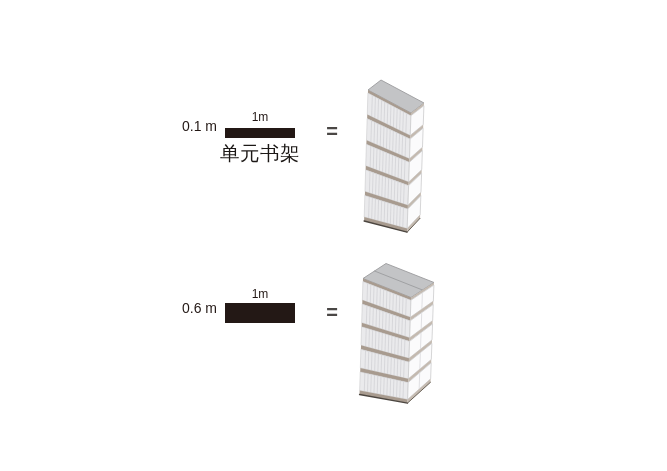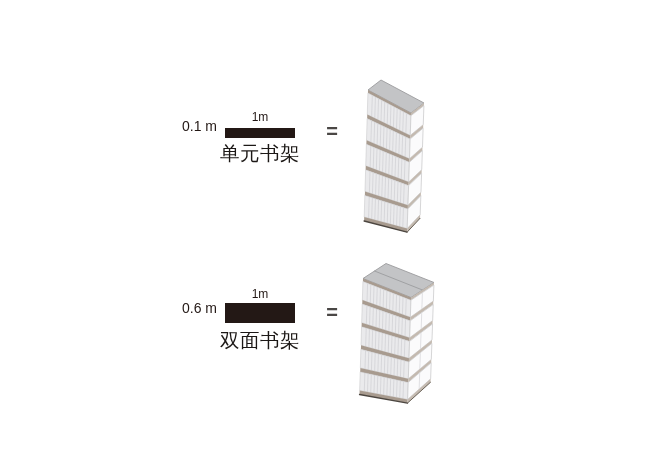--- a/index.html
+++ b/index.html
@@ -113,21 +113,20 @@
       <polygon points="57.84,135.91 70.84,122.75 70.19,141.76 57.19,155.57" fill="#fbfbfc" stroke="#cccccd" stroke-width="0.8" stroke-linejoin="round"></polygon>
       <polygon points="14.19,144.00 57.19,155.57 57.07,159.21 14.07,148.00" fill="#a89b8f" stroke="none" stroke-width="0" stroke-linejoin="round"></polygon>
       <polygon points="57.19,155.57 70.19,141.76 70.07,145.28 57.07,159.21" fill="#c4bab0" stroke="none" stroke-width="0" stroke-linejoin="round"></polygon>
       <line x1="14.07" y1="148.00" x2="57.07" y2="159.21" stroke="#4c4640" stroke-width="1.3" stroke-linecap="round"></line>
       <line x1="57.07" y1="159.21" x2="70.07" y2="145.28" stroke="#6a6258" stroke-width="1" stroke-linecap="round"></line>
     </svg>
 
   <div class="abs depth-label" style="left:160px;top:300px;text-align:right;">0.6 m</div>
   <div class="abs width-label" style="left:225px;top:287px;">1m</div>
   <div class="abs bar" style="left: 225px; top: 303px; width: 70px; height: 20px;"></div>
-  <div class="abs shelf-name" style="left:212px;top:328px;">双面书架</div>
   <div class="abs equals" style="left:320px;top:302px;">=</div>
   <svg class="abs" id="shelf-svg-1" style="left:343px;top:252px;" width="130" height="165" viewBox="0 0 130 165">
       <polygon points="20.00,26.50 68.00,45.50 91.00,30.50 43.00,11.50" fill="#c3c4c6" stroke="#9b9b9d" stroke-width="0.9" stroke-linejoin="round"></polygon>
       <line x1="31.50" y1="19.00" x2="79.50" y2="38.00" stroke="#a0a1a3" stroke-width="1" stroke-linecap="round"></line>
       <polygon points="20.00,26.50 68.00,45.50 67.91,48.23 19.91,29.50" fill="#a89b8f" stroke="none" stroke-width="0" stroke-linejoin="round"></polygon>
       <polygon points="68.00,45.50 91.00,30.50 90.91,33.08 67.91,48.23" fill="#c4bab0" stroke="none" stroke-width="0" stroke-linejoin="round"></polygon>
       <polygon points="19.91,29.50 67.91,48.23 67.35,65.16 19.35,48.10" fill="#eaeaec" stroke="#c2c2c4" stroke-width="0.5" stroke-linejoin="round"></polygon>
       <line x1="24.56" y1="31.82" x2="24.02" y2="49.46" stroke="#d2d2d5" stroke-width="0.8" stroke-linecap="round"></line>
       <line x1="27.78" y1="33.07" x2="27.25" y2="50.61" stroke="#d2d2d5" stroke-width="0.8" stroke-linecap="round"></line>
       <line x1="31.00" y1="34.32" x2="30.47" y2="51.75" stroke="#d2d2d5" stroke-width="0.8" stroke-linecap="round"></line>

